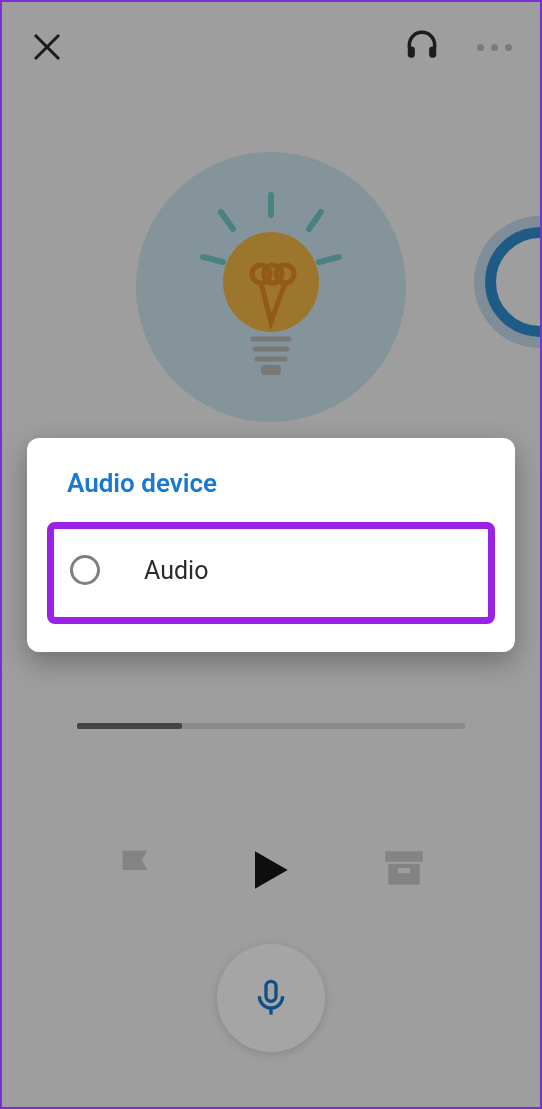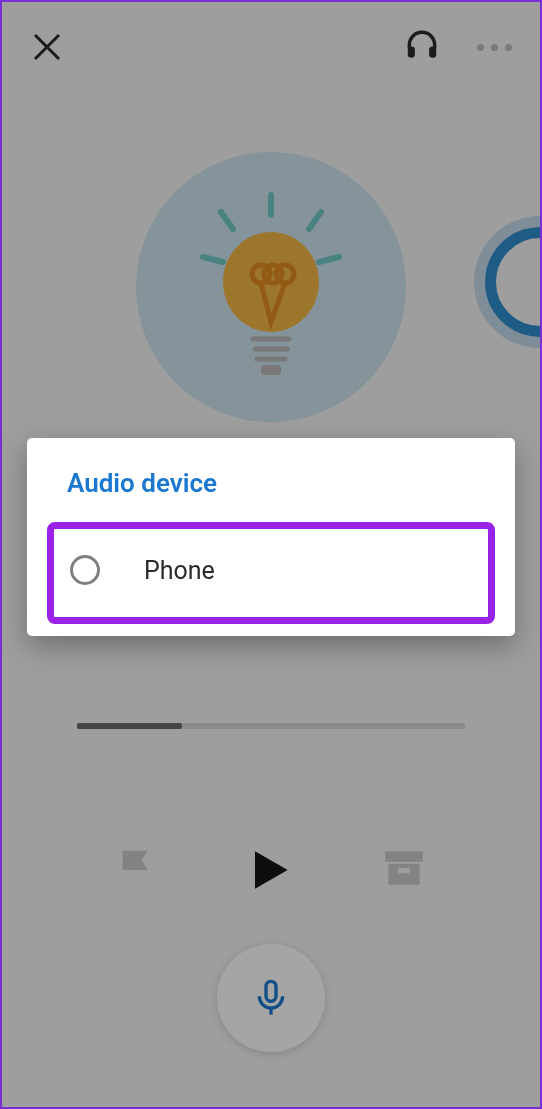--- a/index.html
+++ b/index.html
@@ -142,23 +142,23 @@
       justify-content: center;
     }
     
     .dialog {
       position: absolute;
       z-index: 10;
       left: 25px;
       right: 25px;
       top: 436px;
       background: #fff;
-      border-radius: 5px;
+      border-radius: 12px;
       box-shadow: 0 10px 28px rgba(0,0,0,0.3);
-      padding: 30px 0 0 0;
+      padding: 30px 0 16px 0;
     }
     .dialog-title {
       color: #1a78d0;
       font-size: 26px;
       font-weight: 600;
       padding: 0 40px 14px 40px;
     }
     .options-highlight {
       margin: 10px 20px 12px 20px;
       border: 7px solid #9a22e6;
@@ -284,16 +284,16 @@
 
 </div>
 
 <div class="dim-overlay"></div>
 
 <div class="dialog">
   <div class="dialog-title">Audio device</div>
   <div class="options-highlight">
     <div class="option-row">
       <div class="radio-outer"></div>
-      <div class="option-label">Phone</div>
+      <div class="option-label">Audio</div>
     </div>
   </div>
 </div>
 
 </body></html>

